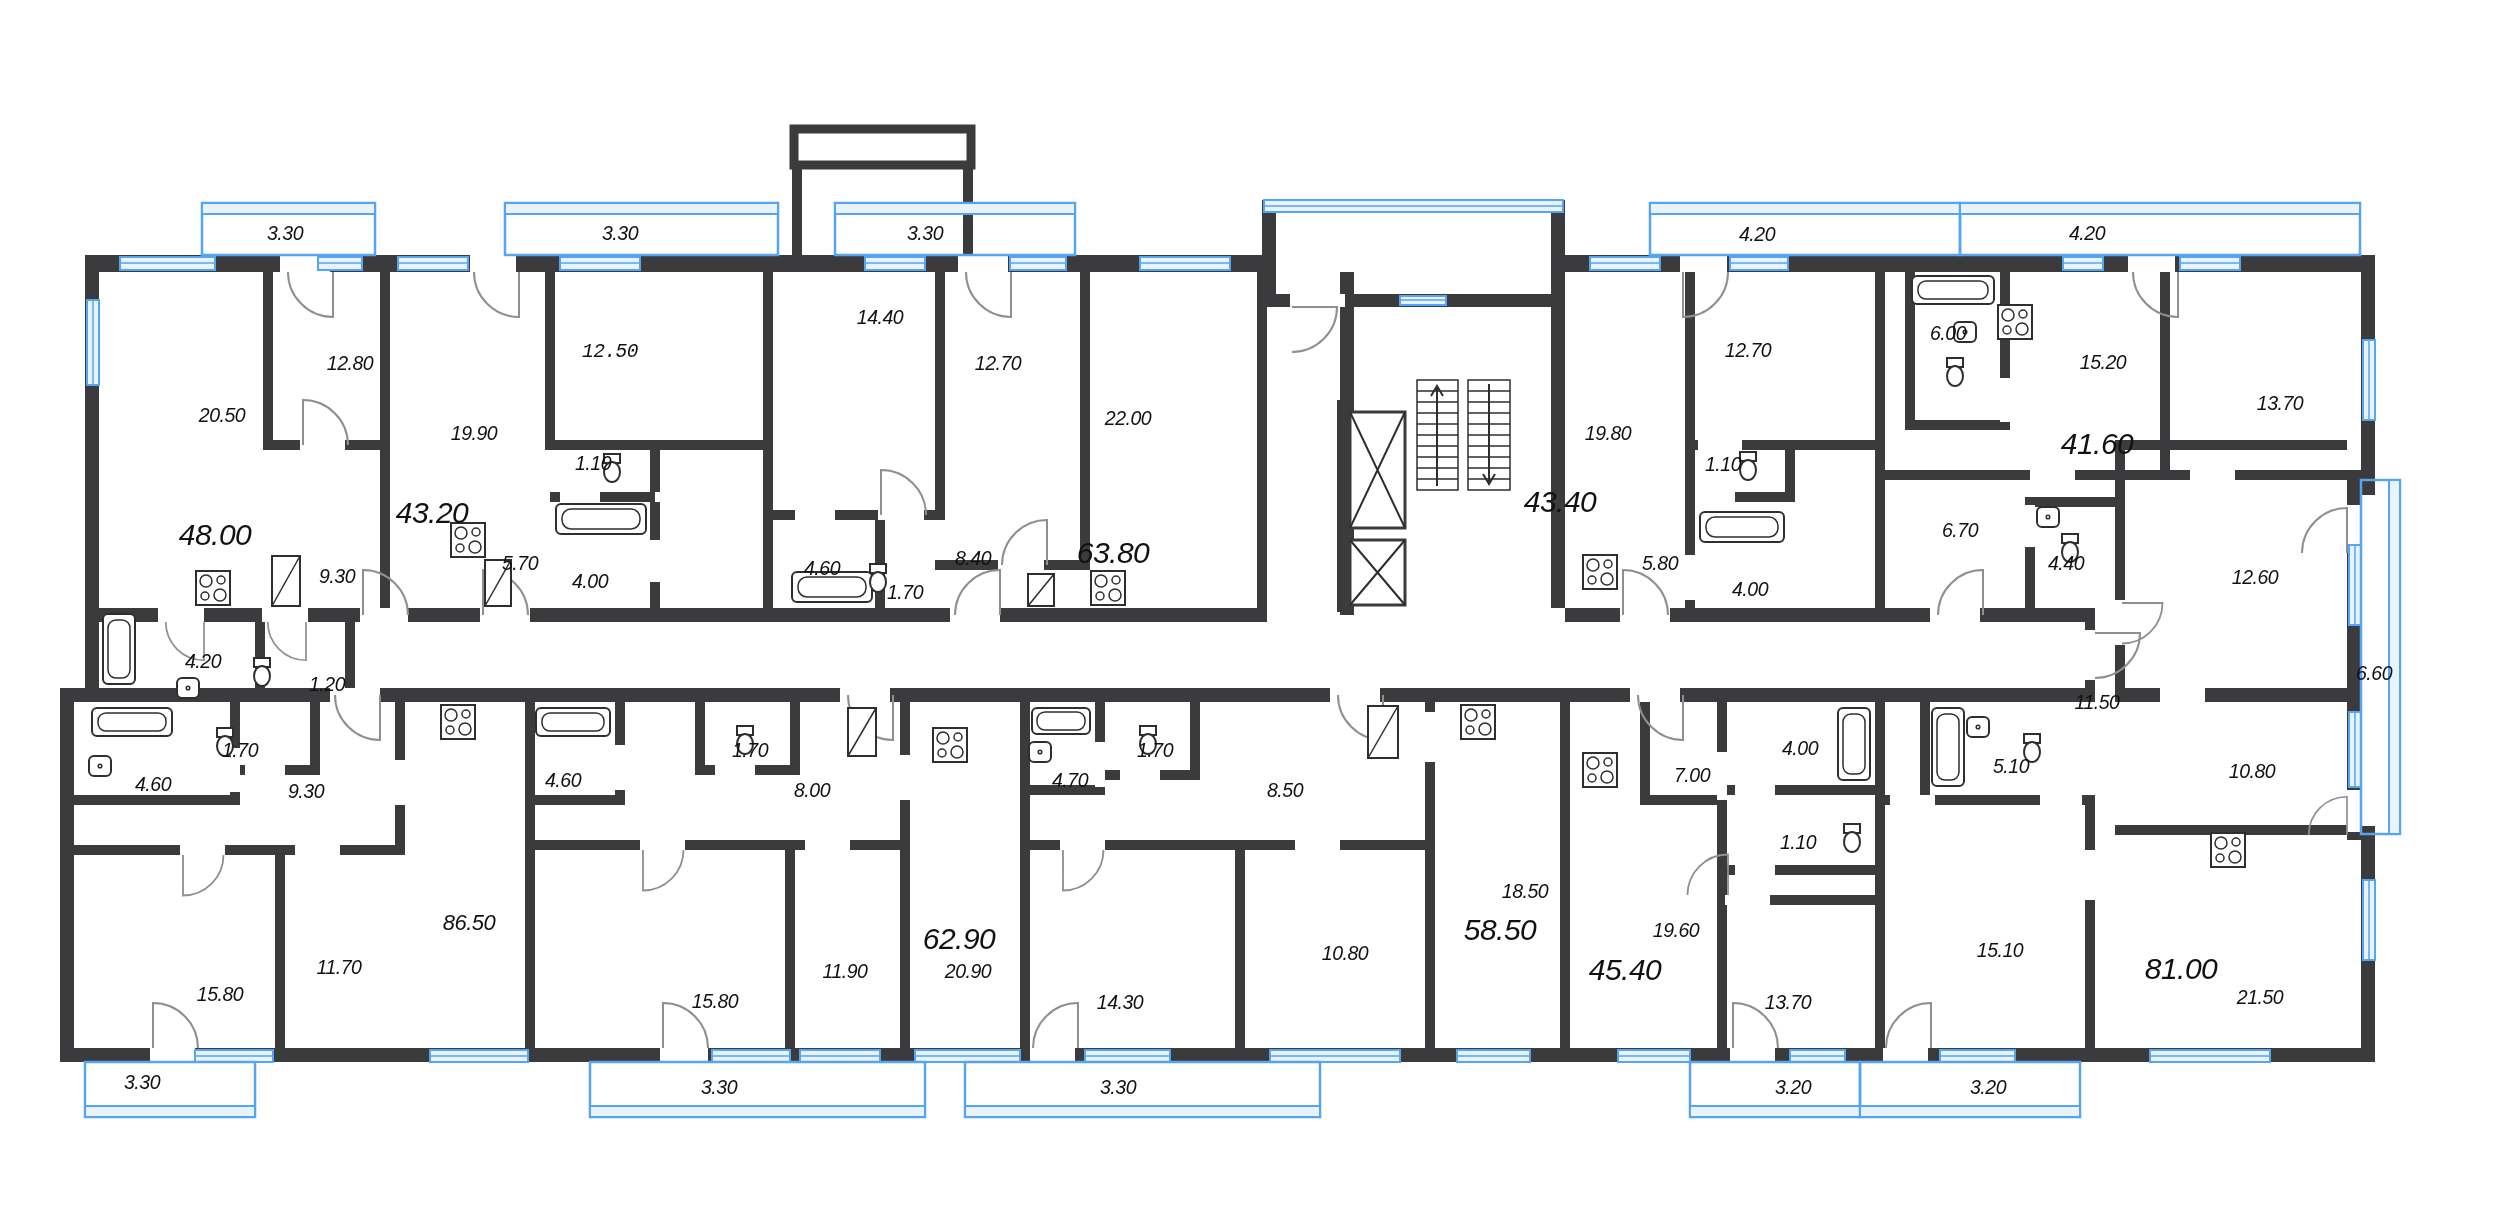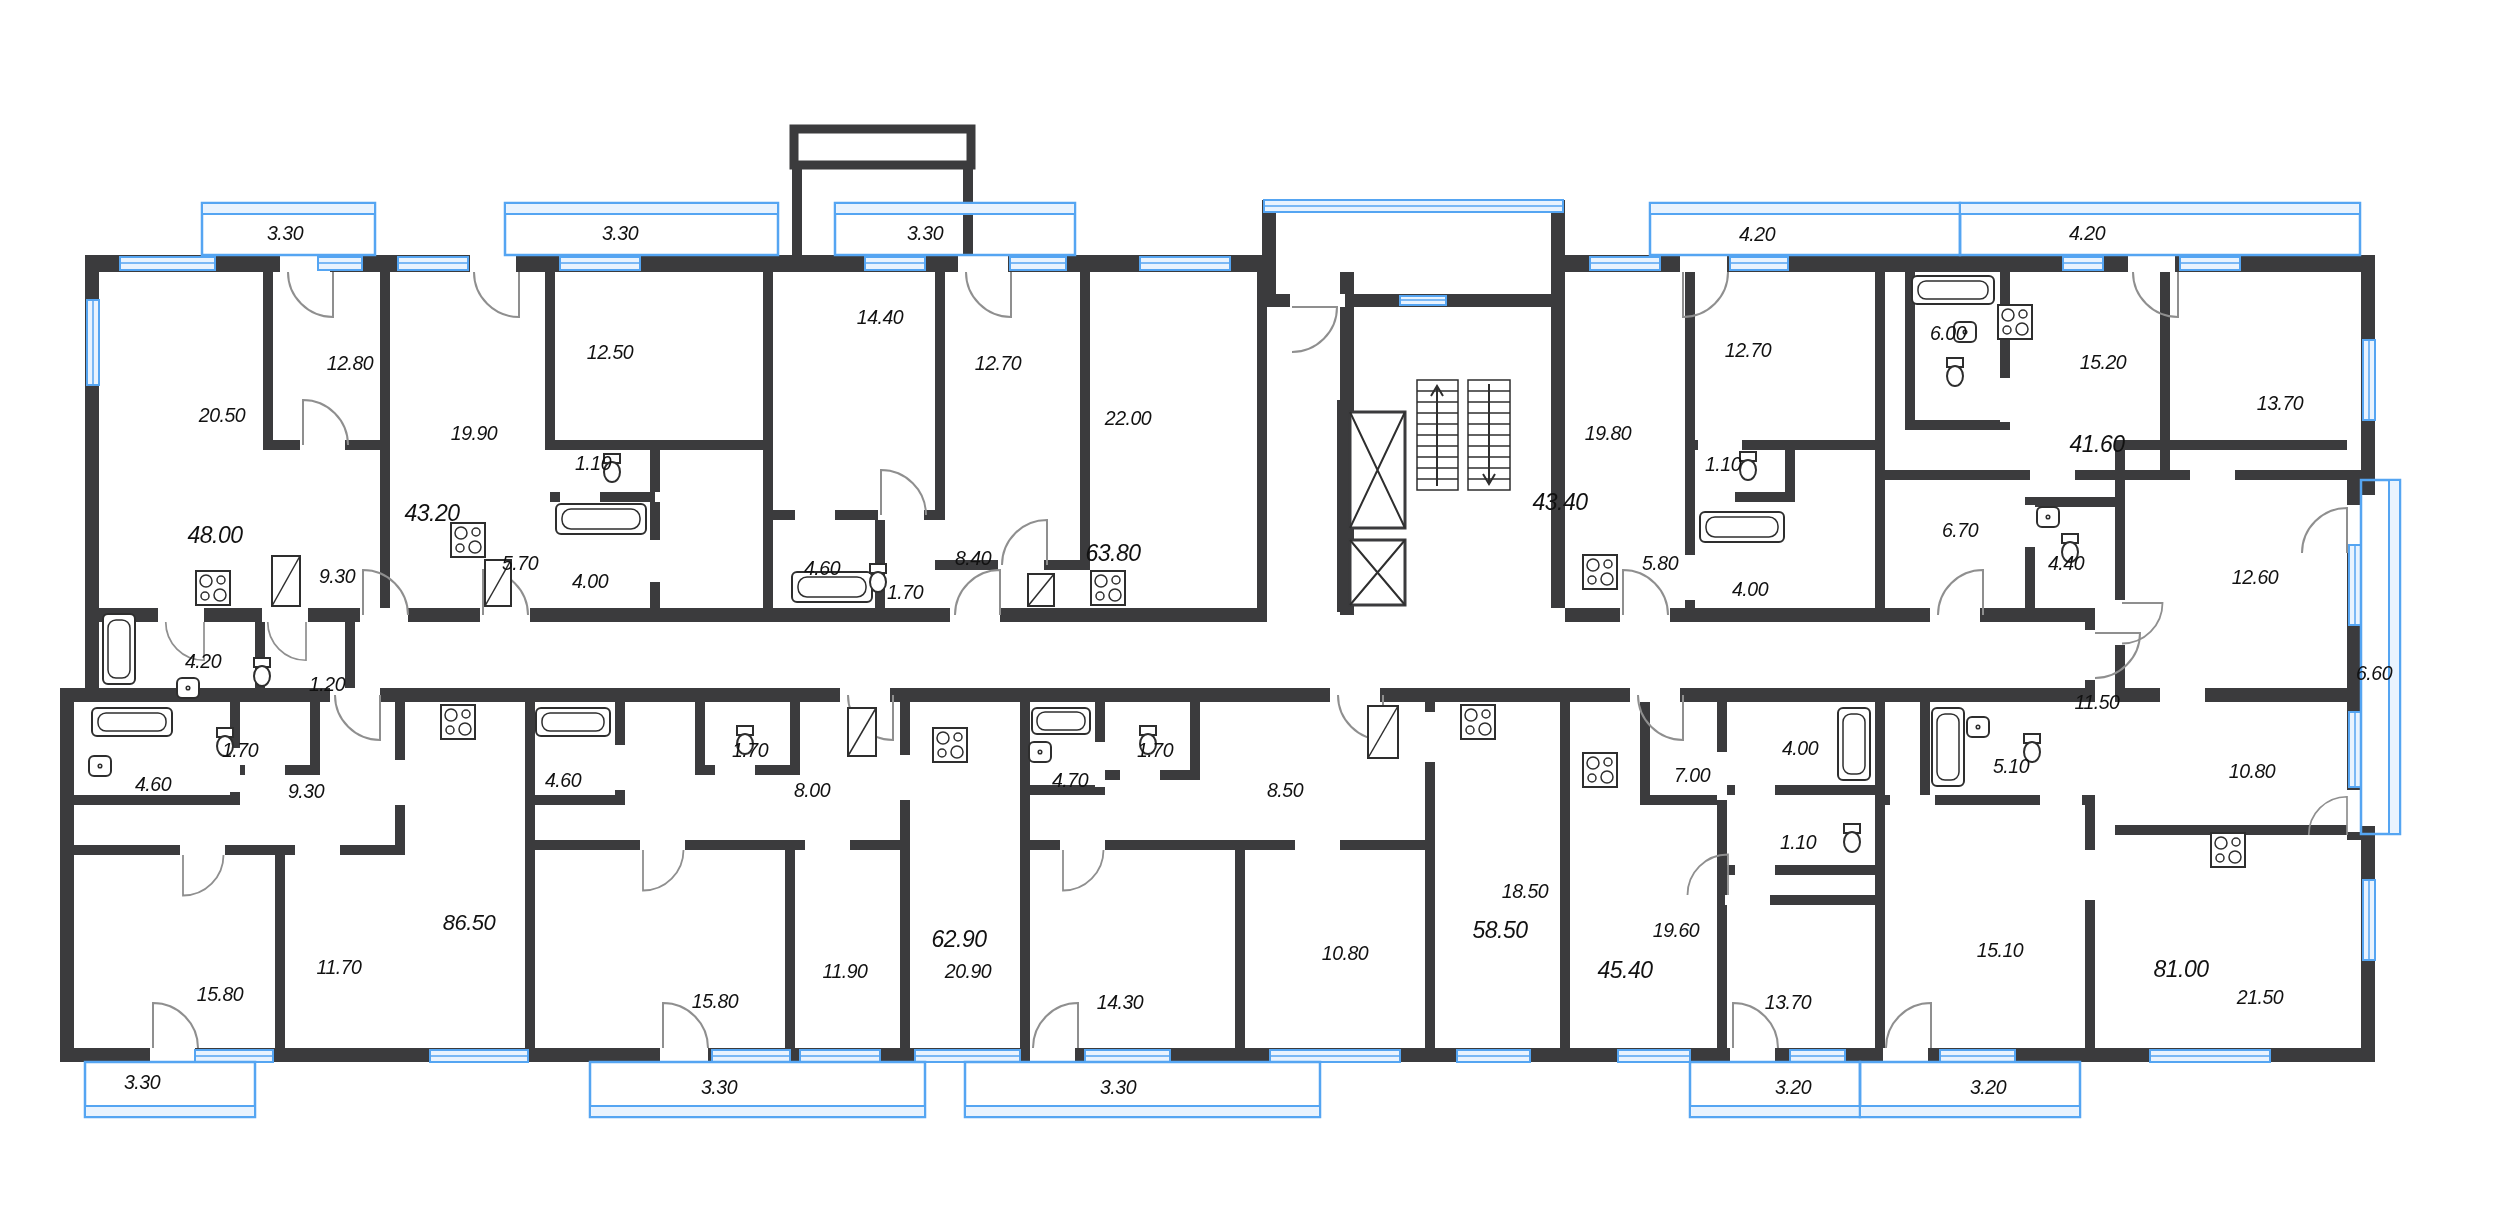--- a/index.html
+++ b/index.html
@@ -24,21 +24,21 @@
   .arc{fill:none;stroke:var(--arc);stroke-width:2;}
   .fix{fill:#ffffff;stroke:var(--fix);stroke-width:2;}
   .fixl{fill:none;stroke:var(--fix);stroke-width:1.5;}
   .lift{fill:#ffffff;stroke:var(--wall);stroke-width:3;}
   .stair{stroke:var(--fix);stroke-width:1.5;}
   #labels{position:absolute;left:0;top:0;width:100%;height:100%;padding-left:34px;}
   .label{position:absolute;transform:translate(-50%,-50%);font-style:italic;color:var(--txt);
          white-space:nowrap;letter-spacing:-0.5px;}
   .label.md{font-size:19.5px;}
   .label.lg{font-size:22px;}
-  .label.xl{font-size:23px;}
+  .label.xl{font-size:30px;}
 </style>
 </head>
 <body>
 
 <div id="plan">
 <svg width="2500" height="1212" viewBox="0 0 2500 1212">
   <defs>
     <symbol id="door" overflow="visible">
       <path class="arc" d="M0,0 L0,-45 A45,45 0 0,1 45,0"></path>
     </symbol>
@@ -678,21 +678,21 @@
       <span class="label md" style="left: 620px; top: 233px;">3.30</span>
       <span class="label md" style="left: 925px; top: 233px;">3.30</span>
       <span class="label md" style="left: 1757px; top: 234px;">4.20</span>
       <span class="label md" style="left: 2087px; top: 233px;">4.20</span>
       <span class="label md" style="left: 222px; top: 415px;">20.50</span>
       <span class="label md" style="left: 350px; top: 363px;">12.80</span>
       <span class="label xl" style="left: 215px; top: 535px;">48.00</span>
       <span class="label md" style="left: 337px; top: 576px;">9.30</span>
       <span class="label md" style="left: 203px; top: 661px;">4.20</span>
       <span class="label md" style="left: 327px; top: 684px; text-align: center;">1.20</span>
-      <span class="label md" style="left: 610px; top: 352px;">12.50</span>
+      <span class="label md" style="left: 610px; top: 352px; font-family: Liberation Mono, monospace;">12.50</span>
       <span class="label md" style="left: 474px; top: 433px;">19.90</span>
       <span class="label xl" style="left: 432px; top: 513px;">43.20</span>
       <span class="label md" style="left: 593px; top: 463px;">1.10</span>
       <span class="label md" style="left: 520px; top: 563px;">5.70</span>
       <span class="label md" style="left: 590px; top: 581px;">4.00</span>
       <span class="label md" style="left: 880px; top: 317px;">14.40</span>
       <span class="label md" style="left: 998px; top: 363px;">12.70</span>
       <span class="label md" style="left: 1128px; top: 418px;">22.00</span>
       <span class="label xl" style="left: 1113px; top: 522px; margin-top: 31px;">63.80</span>
       <span class="label md" style="left: 973px; top: 558px;">8.40</span>

